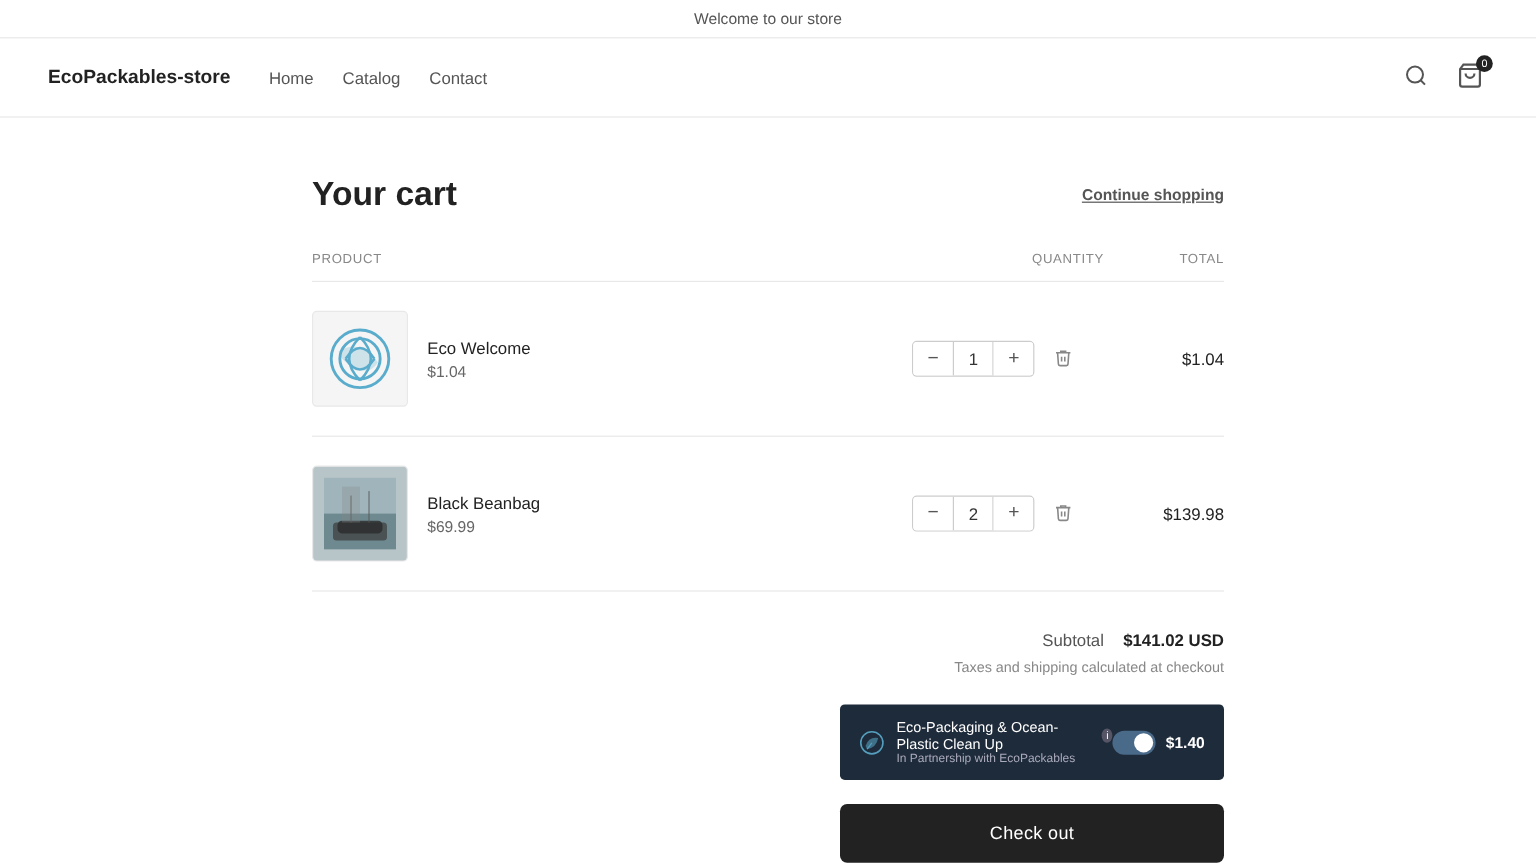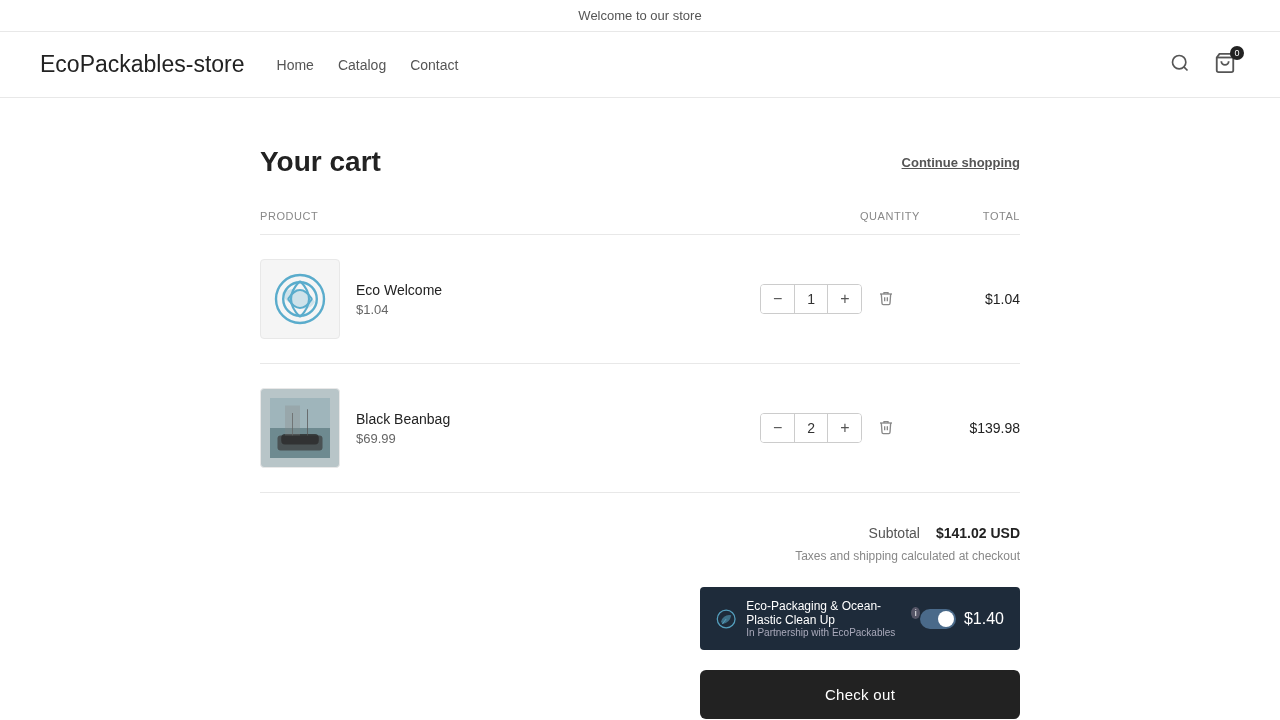--- a/index.html
+++ b/index.html
@@ -22,22 +22,22 @@
       justify-content: space-between;
       padding: 16px 40px;
       border-bottom: 1px solid #e8e8e8;
     }
     .header-left {
       display: flex;
       align-items: center;
       gap: 32px;
     }
     .store-name {
-      font-size: 23px;
-      font-weight: 400;
+      font-size: 16px;
+      font-weight: 700;
       color: #222;
       text-decoration: none;
     }
     nav {
       display: flex;
       gap: 24px;
     }
     nav a {
       color: #555;
       text-decoration: none;
@@ -296,22 +296,22 @@
       width: 16px;
       height: 16px;
       background: #fff;
       border-radius: 50%;
       position: absolute;
       top: 2px;
       right: 2px;
       transition: left 0.2s;
     }
     .eco-price {
-      font-size: 16px;
-      font-weight: 400;
+      font-size: 13px;
+      font-weight: 700;
       color: #fff;
     }
 
     
     .checkout-btn {
       margin-top: 12px;
       width: 320px;
       background: #222;
       color: #fff;
       border: none;

